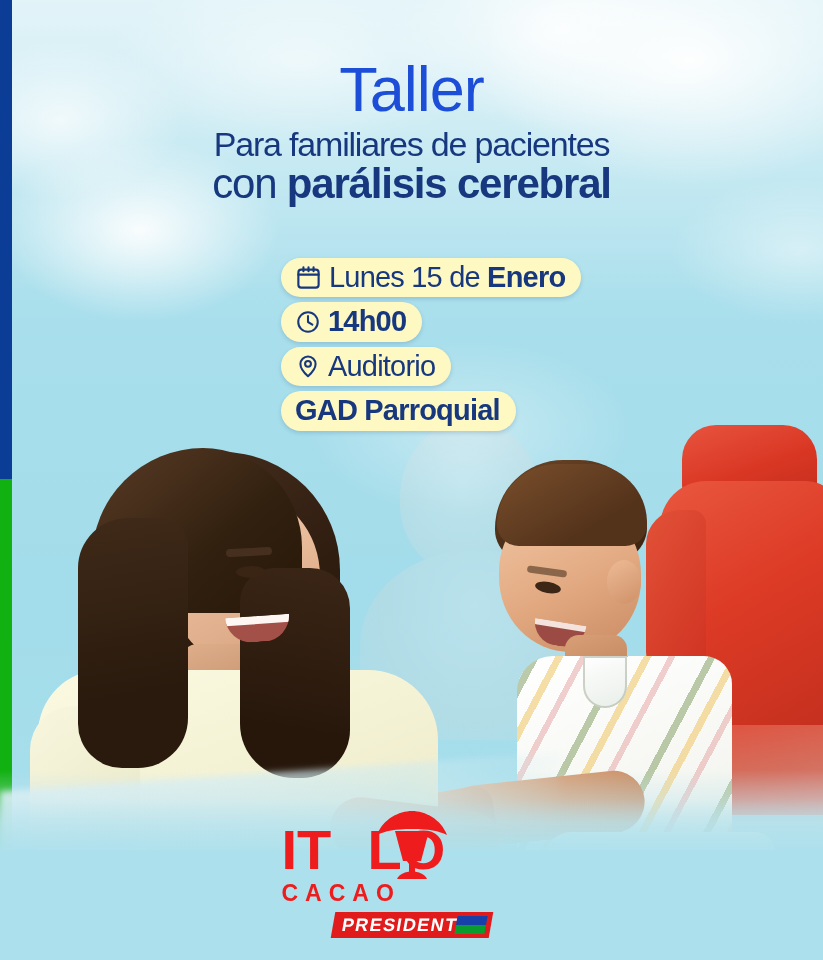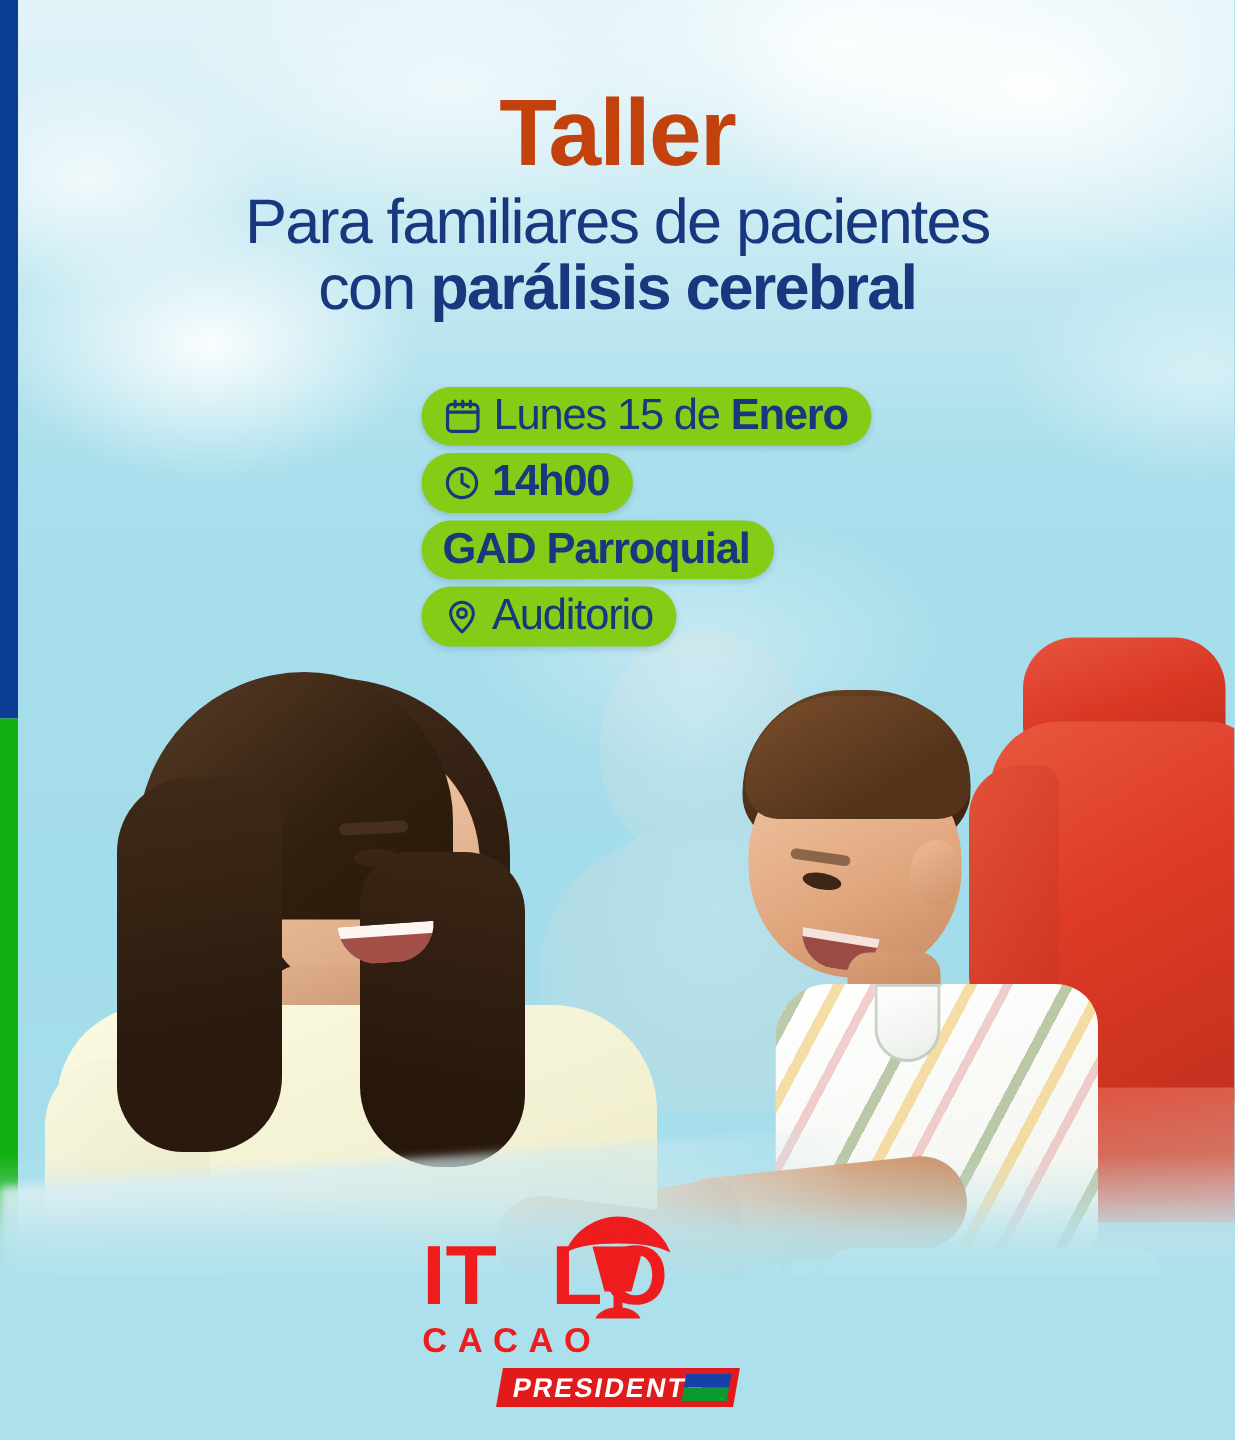--- a/index.html
+++ b/index.html
@@ -41,46 +41,46 @@
 
   
   .titles {
     position:absolute; left:0; right:0; top:58px;
     text-align:center;
     color:#17387f;
     line-height:1;
     pointer-events:none;
   }
   .t-main {
-    font-size:63px; font-weight:bold; letter-spacing:-1px;
-    color:#c2410c;
+    font-size:63px; font-weight:normal; letter-spacing:-1px;
+    color:#1d4ed8;
   }
   .t-sub1 {
     margin-top:6px;
-    font-size:42px; font-weight:normal; letter-spacing:-1.2px;
+    font-size:34px; font-weight:normal; letter-spacing:-1.2px;
     color:#17387f;
   }
   .t-sub2 {
     margin-top:2px;
     font-size:42px; letter-spacing:-1.2px;
     color:#17387f;
     text-align:center;
   }
   .t-sub2 .light { font-weight:normal; }
   .t-sub2 .bold  { font-weight:bold; }
 
   
   .pills {
     position:absolute; left:281px; top:258px;
     display:flex; flex-direction:column; align-items:flex-start;
     gap:5px;
   }
   .pill {
     display:inline-flex; align-items:center; gap:7px;
-    background:#84cc16;
+    background:#fef9c3;
     border-radius:22px;
     padding:4px 16px 5px 14px;
     box-shadow:0 2px 4px rgba(20,60,110,.18);
     color:#17387f;
     white-space:nowrap;
   }
   .pill .txt { font-size:29px; letter-spacing:-.8px; line-height:1.05; }
   .pill .txt .b { font-weight:bold; }
   .pill.bold-all .txt { font-weight:bold; }
   .pill svg { display:block; flex:0 0 auto; }
@@ -430,32 +430,32 @@
     <div class="pill bold-all">
       <span>
         <svg width="26" height="26" viewBox="0 0 24 24" fill="none" stroke="#17387f" stroke-width="1.9" stroke-linecap="round" stroke-linejoin="round">
           <circle cx="12" cy="12" r="9"></circle>
           <path d="M12 6.6V12l4 2.4"></path>
         </svg>
       </span>
       <span class="txt">14h00</span>
     </div>
 
-    <div class="pill bold-all">
-      <span class="txt">GAD Parroquial</span>
-    </div>
-
     <div class="pill">
       <span>
         <svg width="26" height="26" viewBox="0 0 24 24" fill="none" stroke="#17387f" stroke-width="1.9" stroke-linecap="round" stroke-linejoin="round">
           <path d="M12 21.5s7-6.2 7-11.3A7 7 0 0 0 5 10.2c0 5.1 7 11.3 7 11.3z"></path>
           <circle cx="12" cy="10" r="2.7"></circle>
         </svg>
       </span>
       <span class="txt">Auditorio</span>
+    </div>
+
+    <div class="pill bold-all">
+      <span class="txt">GAD Parroquial</span>
     </div>
 
   </div>
 
   <div class="logo">
     <div class="logo-italo">
       <span class="logo-word"><span>IT</span><span class="gap">A</span><span>LO</span></span>
       <span class="hat-figure">
         <svg width="86" height="72" viewBox="0 0 86 72">
           <path d="M8 26 C14 10, 30 2, 43 2 C56 2, 72 10, 78 26 C70 22, 60 20, 43 20 C26 20, 16 22, 8 26 Z" fill="#ee1c1c"></path>

